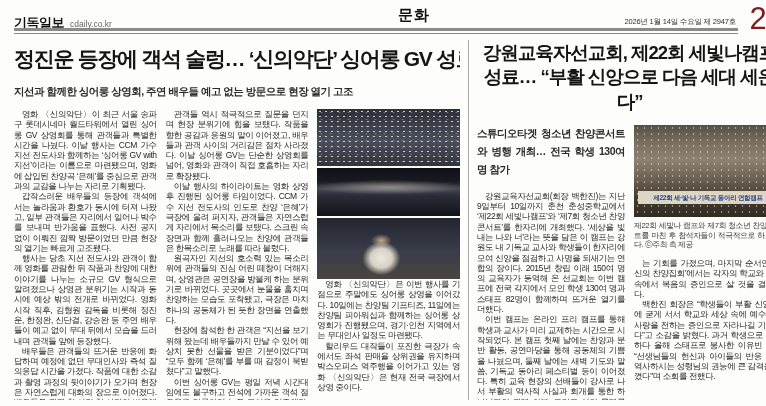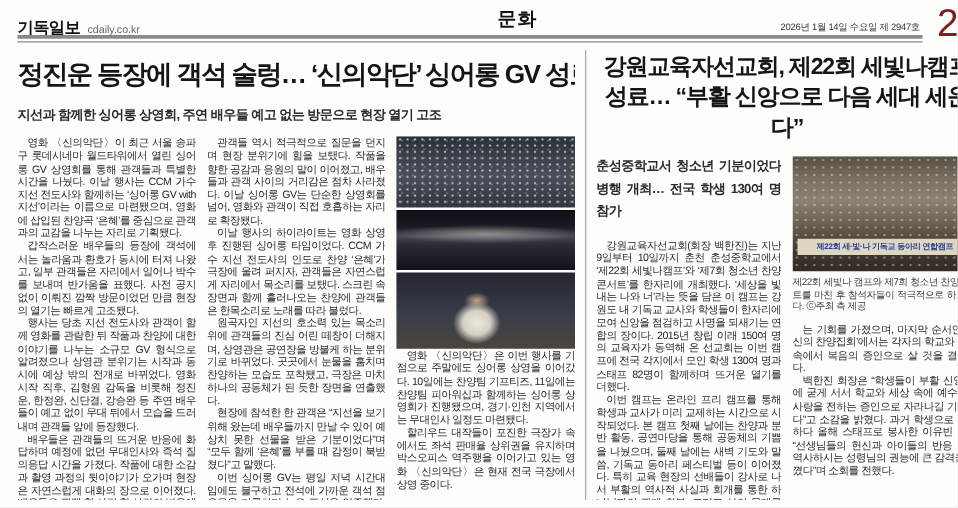--- a/index.html
+++ b/index.html
@@ -111,21 +111,21 @@
         </div>
       </div>
     </div>
 
     <div class="divider"></div>
 
     <div class="article right">
       <h1 class="r-head"><span>강원교육자선교회, 제22회 세빛나캠프</span><br><span>성료… “부활 신앙으로 다음 세대 세운다”</span></h1>
       <div class="cols">
         <div class="col">
-          <div class="subhead r-sub">춘성중학교서 청소년 기분이었다 병행 개최… 전국 학생 130여 명 참가</div>
+          <div class="subhead r-sub">스튜디오타겟 청소년 찬양콘서트와 병행 개최… 전국 학생 130여 명 참가</div>
           <div>
               <p>강원교육자선교회(회장 백한진)는 지난 9일부터 10일까지 춘천 춘성중학교에서 ‘제22회 세빛나캠프’와 ‘제7회 청소년 찬양콘서트’를 한자리에 개최했다. ‘세상을 빛내는 나와 너’라는 뜻을 담은 이 캠프는 강원도 내 기독교 교사와 학생들이 한자리에 모여 신앙을 점검하고 사명을 되새기는 연합의 장이다. 2015년 창립 이래 150여 명의 교육자가 동역해 온 선교회는 이번 캠프에 전국 각지에서 모인 학생 130여 명과 스태프 82명이 함께하며 뜨거운 열기를 더했다.</p>
               <p>이번 캠프는 온라인 프리 캠프를 통해 학생과 교사가 미리 교제하는 시간으로 시작되었다. 본 캠프 첫째 날에는 찬양과 분반 활동, 공연마당을 통해 공동체의 기쁨을 나눴으며, 둘째 날에는 새벽 기도와 말씀, 기독교 동아리 페스티벌 등이 이어졌다. 특히 교육 현장의 선배들이 강사로 나서 부활의 역사적 사실과 회개를 통한 하나님과의 관계 회복, 그리고 삶의 문제를 이기는 부활 신앙의 능력을 선포하며 학생들이 인격적으로 주님을 만날 수 있도록 인도했다.</p>
             </div>
         </div>
         <div class="col">
           <div class="photo-right">
             <div class="banner">제22회 세·빛·나 기독교 동아리 연합캠프</div>
           </div>
           <div class="caption">제22회 세빛나 캠프와 제7회 청소년 찬양콘서트를 마친 후 참석자들이 적극적으로 하고 있다. ⓒ주최 측 제공</div>

